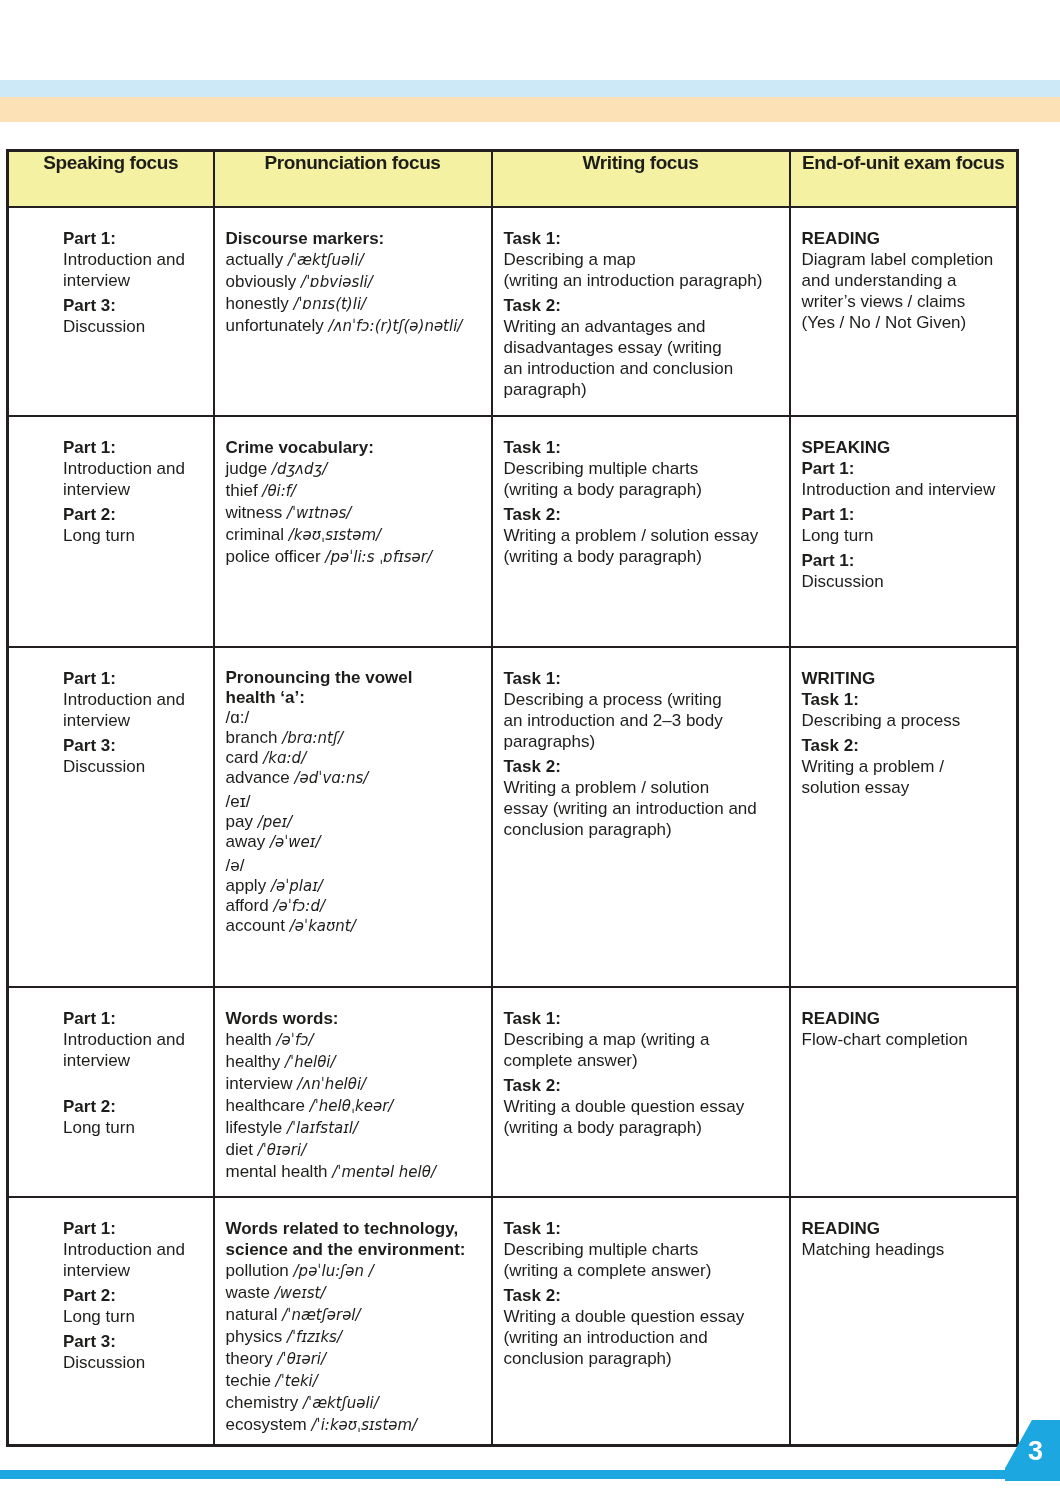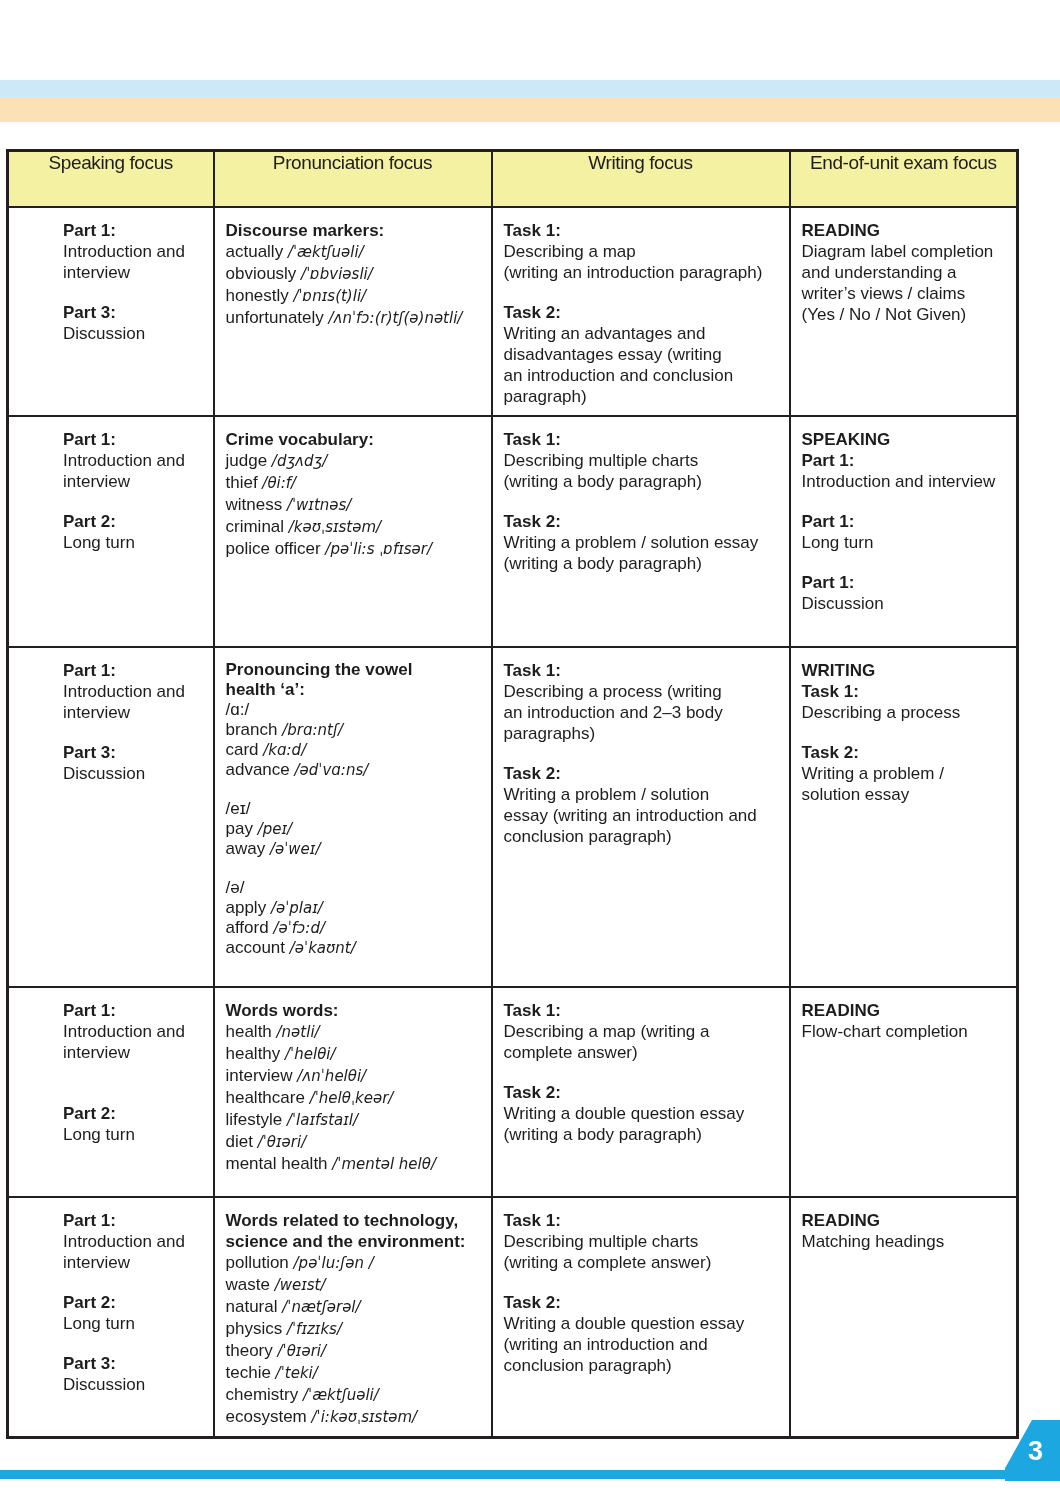--- a/index.html
+++ b/index.html
@@ -25,31 +25,31 @@
     border-collapse:collapse;table-layout:fixed;width:100%;
     border:3px solid var(--border);
   }
   table.syllabus th, table.syllabus td{
     border:2px solid var(--border);
     vertical-align:top;
   }
   th.hdr{
     background:var(--header-bg);
     height:54px;
-    font-size:19px;font-weight:normal;letter-spacing:-0.4px;
+    font-size:19px;font-weight:bold;letter-spacing:-0.4px;
     text-align:center;vertical-align:middle;
     padding:0 4px;
   }
   td.cell{
-    padding:12px 8px 8px 11px;
+    padding:20px 8px 8px 11px;
     font-size:17px;line-height:21px;
   }
   td.cell.c0{padding-left:54px;}
   td.cell.compact{line-height:20px;}
-  .blk + .blk{margin-top:19px;}
+  .blk + .blk{margin-top:4px;}
   .line{white-space:pre-line;}
   .line.bold{font-weight:bold;}
   .ipa{font-family:"DejaVu Sans",sans-serif;font-style:italic;font-size:15px;}
 
   .bottom-bar{position:absolute;left:0;top:1470px;width:1060px;height:9px;background:var(--accent-blue);}
   .page-tab{
     position:absolute;left:1005px;top:1420px;width:55px;height:61px;
     background:var(--accent-blue);
     clip-path:polygon(49% 0, 100% 0, 100% 100%, 0 100%, 0 79%);
     display:flex;align-items:center;justify-content:center;
@@ -246,21 +246,21 @@
               <div class="line">&nbsp;</div>
             </div>
             <div class="blk">
               <div class="line bold">Part 2:</div>
               <div class="line">Long turn</div>
             </div>
           </td>
           <td class="cell c1">
             <div class="blk">
               <div class="line bold">Words words:</div>
-              <div class="line"><span>health </span><span class="ipa">/nətli/</span></div>
+              <div class="line"><span>health </span><span class="ipa">/əˈfɔ/</span></div>
               <div class="line"><span>healthy </span><span class="ipa">/ˈhelθi/</span></div>
               <div class="line"><span>interview </span><span class="ipa">/ʌnˈhelθi/</span></div>
               <div class="line"><span>healthcare </span><span class="ipa">/ˈhelθˌkeər/</span></div>
               <div class="line"><span>lifestyle </span><span class="ipa">/ˈlaɪfstaɪl/</span></div>
               <div class="line"><span>diet </span><span class="ipa">/ˈθɪəri/</span></div>
               <div class="line"><span>mental health </span><span class="ipa">/ˈmentəl helθ/</span></div>
             </div>
           </td>
           <td class="cell c2">
             <div class="blk">

